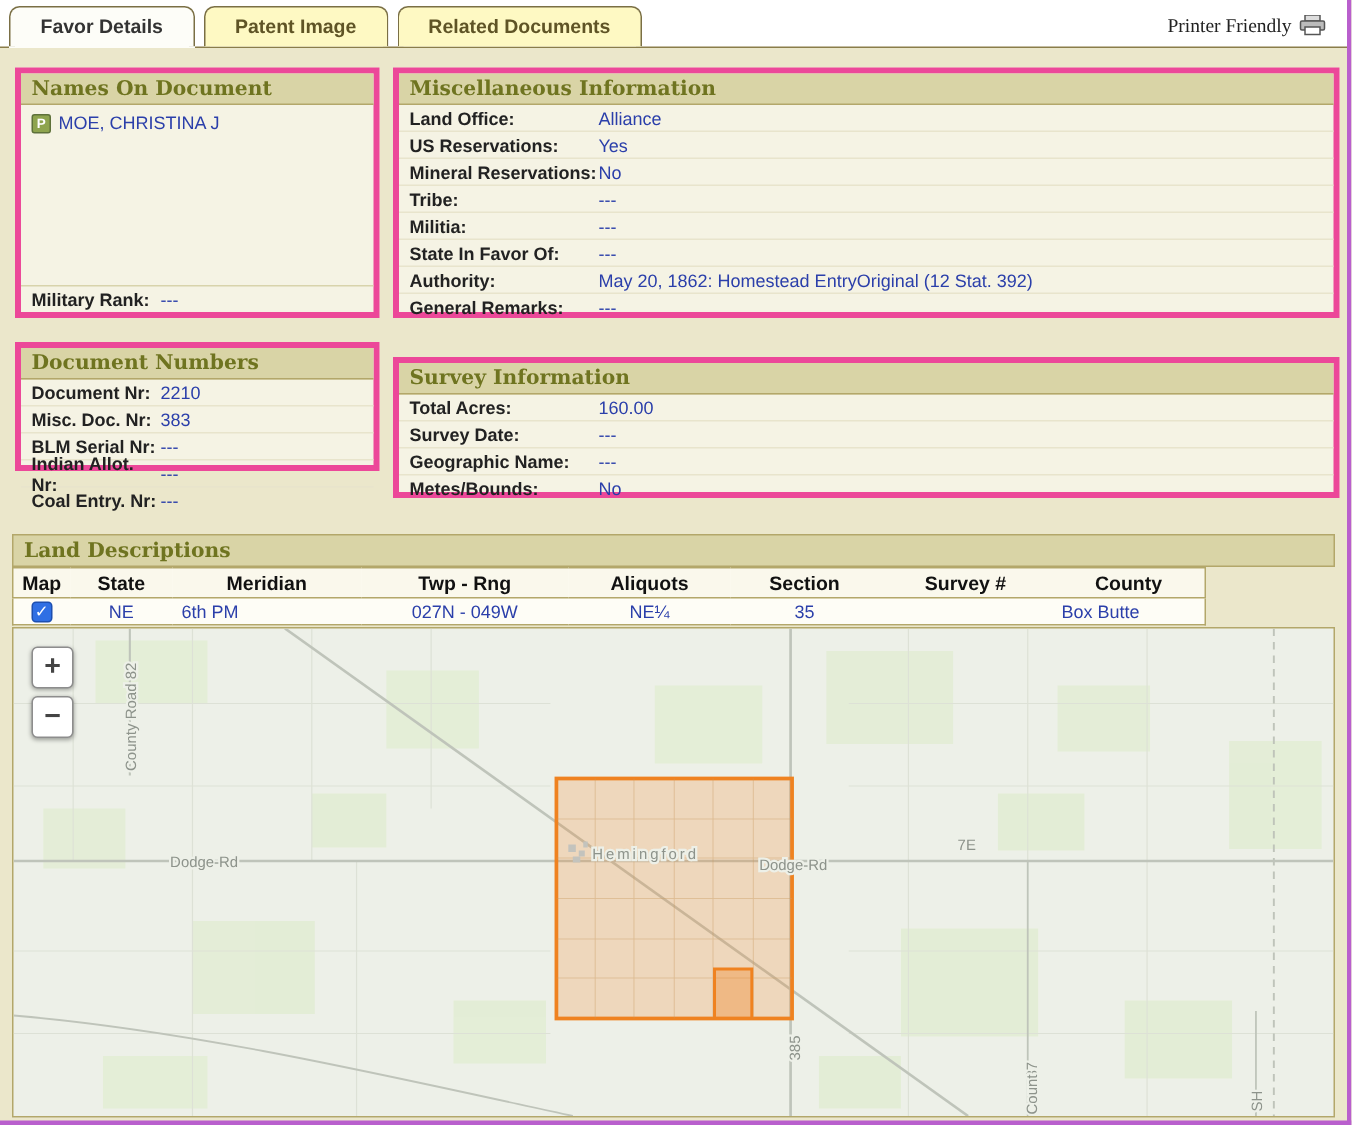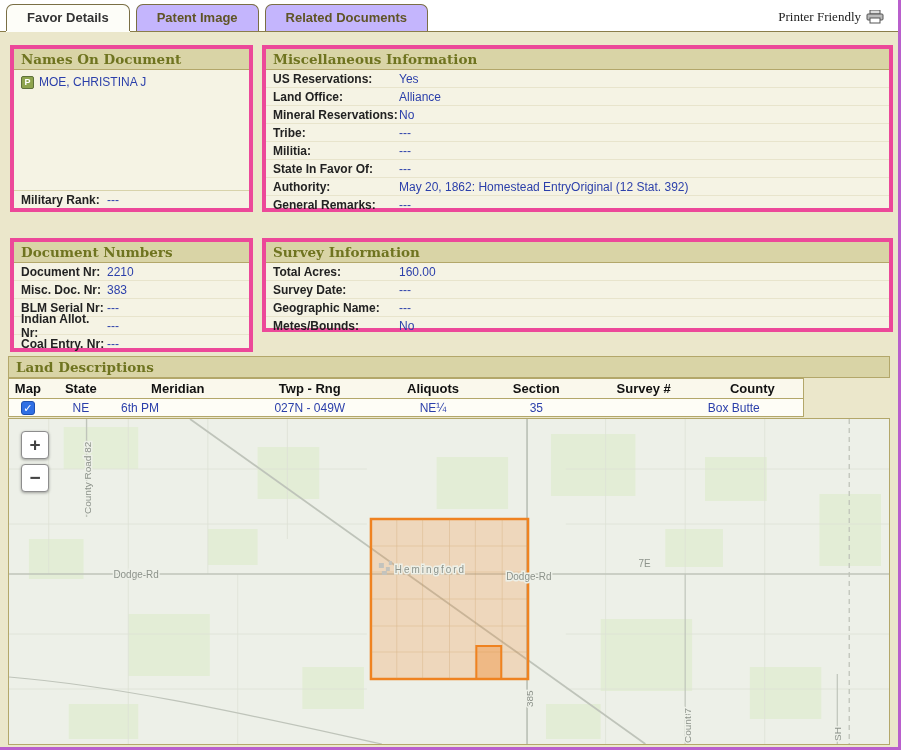--- a/index.html
+++ b/index.html
@@ -15,21 +15,21 @@
   .tabbar {
     position:absolute; left:0; top:0; right:0; height:32px;
     background:#ffffff; border-bottom:1px solid #8a7d4a;
     display:flex; align-items:flex-end;
   }
   .tab {
     margin-left:6px; padding:5px 20px 6px 20px;
     border:1px solid #7a6f45; border-bottom:none;
     border-radius:7px 7px 0 0;
     font-size:13px; font-weight:bold; cursor:pointer;
-    background:#c4b5fd; color:#5f5426; white-space:nowrap;
+    background:#fef9c3; color:#5f5426; white-space:nowrap;
   }
   .tab.active {
     background:#fdfdf8; color:#333; position:relative; z-index:2;
     box-shadow:0 1px 0 #fdfdf8;
   }
   .printer {
     margin-left:auto; margin-right:14px; margin-bottom:6px;
     display:flex; align-items:center; gap:5px;
     font-family:"Liberation Serif", serif; font-size:13px; color:#222; cursor:pointer;
   }
@@ -124,28 +124,28 @@
     <div class="row bottom-row">
       <span class="lbl">Military Rank:</span>
       <span class="val">---</span>
     </div>
   </div>
 
   <div class="panel misc" style="left:262px; top:45px; width:631px; height:167px;">
     <div class="panel-header">Miscellaneous Information</div>
     <div class="rows">
       <div class="row">
+          <span class="lbl">Land Office:</span>
+          <span class="val">Alliance</span>
+        </div>
+      <div class="row">
           <span class="lbl">US Reservations:</span>
           <span class="val">Yes</span>
         </div>
       <div class="row">
-          <span class="lbl">Land Office:</span>
-          <span class="val">Alliance</span>
-        </div>
-      <div class="row">
           <span class="lbl">Mineral Reservations:</span>
           <span class="val">No</span>
         </div>
       <div class="row">
           <span class="lbl">Tribe:</span>
           <span class="val">---</span>
         </div>
       <div class="row">
           <span class="lbl">Militia:</span>
           <span class="val">---</span>
@@ -158,21 +158,21 @@
           <span class="lbl">Authority:</span>
           <span class="val">May 20, 1862: Homestead EntryOriginal (12 Stat. 392)</span>
         </div>
       <div class="row">
           <span class="lbl">General Remarks:</span>
           <span class="val">---</span>
         </div>
     </div>
   </div>
 
-  <div class="panel docs" style="left:10px; top:238px; width:243px; height:114px;">
+  <div class="panel docs" style="left:10px; top:228px; width:243px; height:86px;">
     <div class="panel-header">Document Numbers</div>
     <div class="rows">
       <div class="row">
           <span class="lbl">Document Nr:</span>
           <span class="val">2210</span>
         </div>
       <div class="row">
           <span class="lbl">Misc. Doc. Nr:</span>
           <span class="val">383</span>
         </div>

